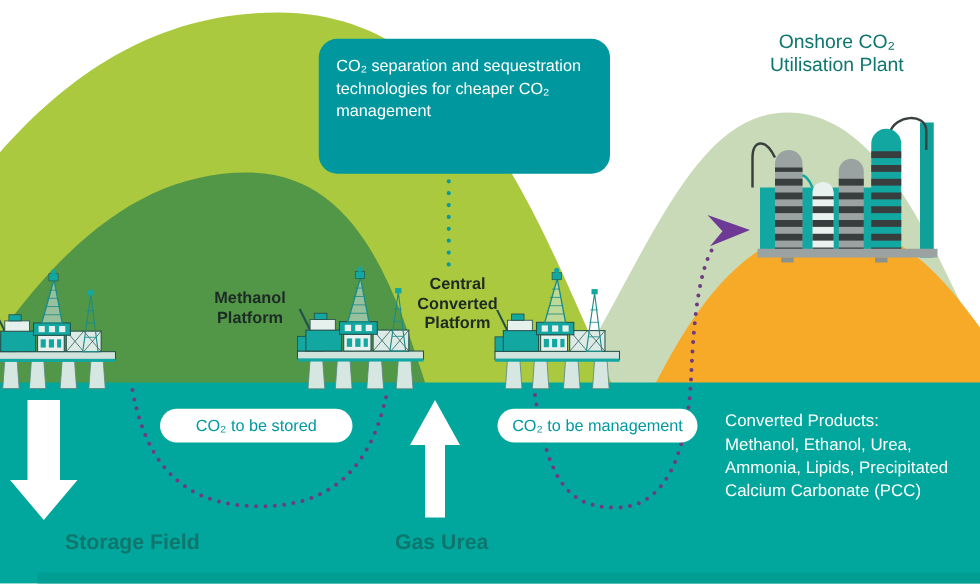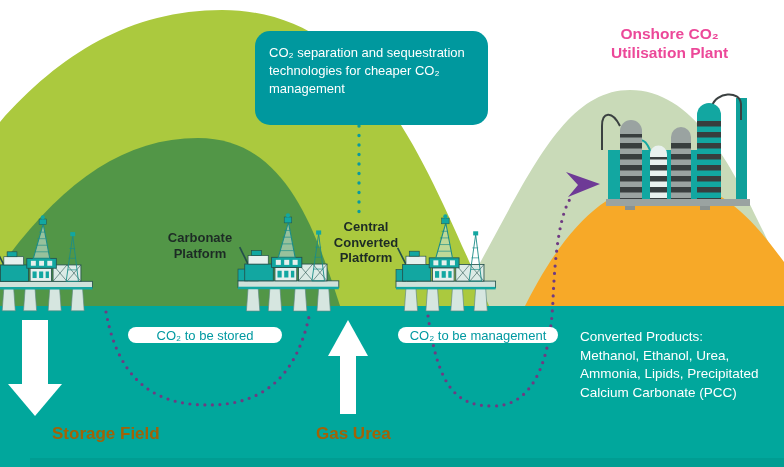--- a/index.html
+++ b/index.html
@@ -3,38 +3,38 @@
 <meta charset="utf-8">
 <style>
   html,body{margin:0;padding:0;background:#fff;}
   #stage{
     position:relative;width:784px;height:467px;overflow:hidden;
     font-family:"Liberation Sans","DejaVu Sans",sans-serif;background:#ffffff;
   }
   #bg{position:absolute;left:0;top:0;width:784px;height:467px;}
   .overlay{position:absolute;}
   .callout{
-    left:255px;top:31px;width:233px;height:94px;background:#00989e;border-radius:15px;
+    left:255px;top:31px;width:233px;height:108px;background:#00989e;border-radius:15px;
     color:#ffffff;font-size:13px;line-height:1.38;padding:13px 14px;box-sizing:border-box;
   }
   .plant-title{
-    left:592px;top:24px;width:155px;text-align:center;color:#ec4899;
-    font-size:15.5px;font-weight:bold;line-height:1.25;
+    left:592px;top:24px;width:155px;text-align:center;color:#0f766e;
+    font-size:15.5px;font-weight:normal;line-height:1.25;
   }
   .lbl-dark{color:#1d2b25;font-size:13px;font-weight:bold;text-align:center;line-height:1.2;}
   .lbl-wellhead{left:150px;top:230px;width:100px;}
   .lbl-central{left:322px;top:219px;width:88px;}
   .pill{
-    height:16px;background:#ffffff;border-radius:14px;color:#0099a1;font-size:13px;
+    height:27px;background:#ffffff;border-radius:14px;color:#0099a1;font-size:13px;
     display:flex;align-items:center;justify-content:center;
   }
   .pill-stored{left:128px;top:327px;width:154px;}
   .pill-monetised{left:398px;top:327px;width:160px;}
   .converted{left:580px;top:328px;width:208px;color:#ffffff;font-size:13.5px;line-height:1.38;}
-  .field-label{color:#a16207;font-size:17px;font-weight:bold;}
+  .field-label{color:#0f766e;font-size:17px;font-weight:bold;}
   .lbl-storage{left:52px;top:424px;}
   .lbl-gas{left:316px;top:424px;}
 </style>
 </head>
 <body>
 
 <div id="stage">
 
   <svg id="bg" viewBox="0 0 784 467">
     <defs>
@@ -127,21 +127,21 @@
       <polygon points="328,356 368,356 348,320"></polygon>
     </g>
   </svg>
 
   <div class="overlay callout">
     <span>CO₂ separation and sequestration technologies for cheaper CO₂ management</span>
   </div>
 
   <div class="overlay plant-title">Onshore CO₂ Utilisation Plant</div>
 
-  <div class="overlay lbl-dark lbl-wellhead">Carbonate Platform</div>
+  <div class="overlay lbl-dark lbl-wellhead">Methanol Platform</div>
 
   <div class="overlay lbl-dark lbl-central">Central Converted Platform</div>
 
   <div class="overlay pill pill-stored">
     <span>CO₂ to be stored</span>
   </div>
 
   <div class="overlay pill pill-monetised">
     <span>CO₂ to be management</span>
   </div>

